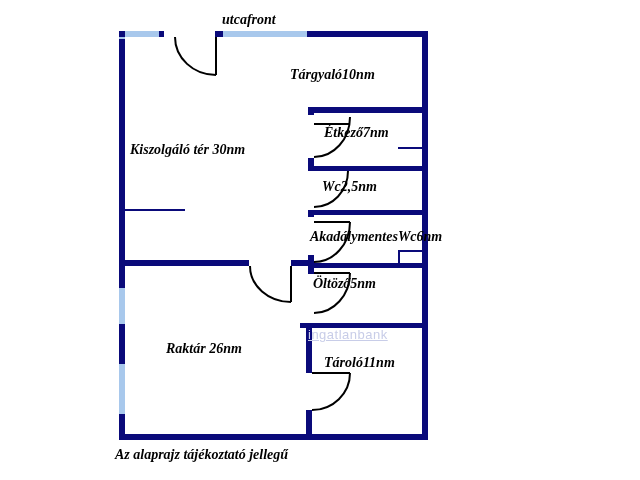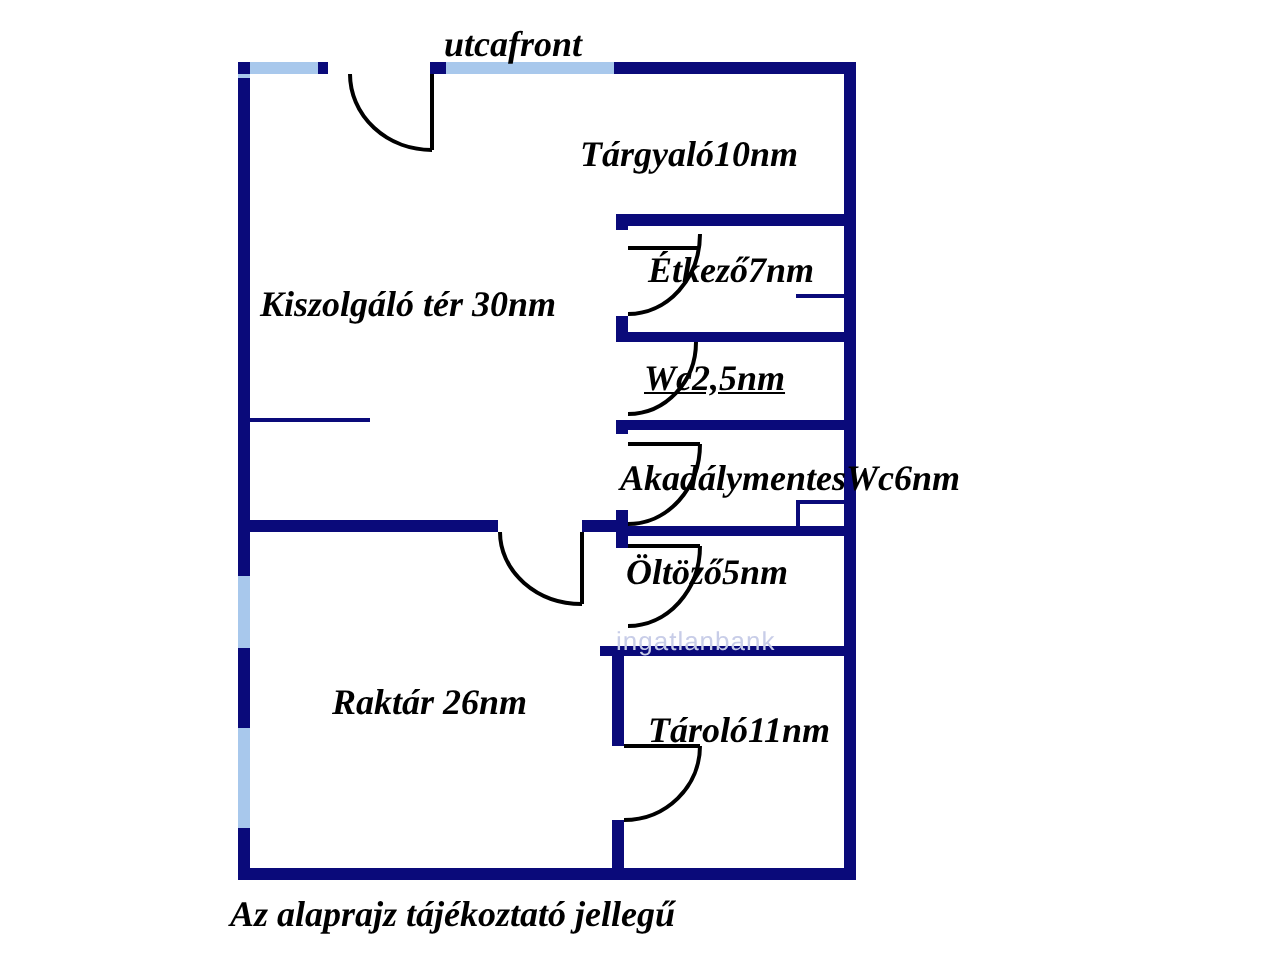--- a/index.html
+++ b/index.html
@@ -1,18 +1,18 @@
 <!DOCTYPE html>
 <html><head>
 <meta charset="utf-8">
 <style>
   html, body { margin:0; padding:0; background:#ffffff; }
   body { width:640px; height:480px; position:relative; overflow:hidden; font-family:"Liberation Serif", serif; }
   svg { position:absolute; left:0; top:0; }
-  .lbl { position:absolute; font-family:"Liberation Serif", serif; font-style:italic; font-weight:bold; color:#000; font-size:18px; white-space:nowrap; line-height:1; }
+  .lbl { position:absolute; font-family:"Liberation Serif", serif; font-style:italic; font-weight:bold; color:#000; font-size:14px; white-space:nowrap; line-height:1; }
   .wm { position:absolute; font-family:"Liberation Sans", sans-serif; font-size:13px; color:#c8cde8; letter-spacing:0.5px; white-space:nowrap; }
 </style>
 </head>
 <body>
 
 <svg width="640" height="480" viewBox="0 0 640 480">
   <g fill="#0a0a7a">
 
     <rect x="119" y="31" width="45" height="6"></rect>
     <rect x="306" y="31" width="122" height="6"></rect>
@@ -77,19 +77,19 @@
 
     <line x1="312" y1="373" x2="350" y2="373"></line>
     <path d="M312 410 A38 37 0 0 0 350 373"></path>
   </g>
 </svg>
 
 <div class="lbl" style="left:222px; top:13px;">utcafront</div>
 <div class="lbl" style="left:290px; top:68px;text-align:right;">Tárgyaló10nm</div>
 <div class="lbl" style="left:130px; top:143px;">Kiszolgáló tér 30nm</div>
 <div class="lbl" style="left:324px; top:126px;">Étkező7nm</div>
-<div class="lbl" style="left:322px; top:180px;text-decoration:underline;">Wc2,5nm</div>
+<div class="lbl" style="left:322px; top:180px;">Wc2,5nm</div>
 <div class="lbl" style="left:310px; top:230px;">AkadálymentesWc6nm</div>
 <div class="lbl" style="left:313px; top:277px;">Öltöző5nm</div>
-<div class="wm" style="left:308px; top:313px;">ingatlanbank</div>
+<div class="wm" style="left:308px; top:327px;text-decoration:underline;">ingatlanbank</div>
 <div class="lbl" style="left:130px; top:342px;margin-left:36px;">Raktár 26nm</div>
 <div class="lbl" style="left:324px; top:356px;">Tároló11nm</div>
 <div class="lbl" style="left:115px; top:448px;">Az alaprajz tájékoztató jellegű</div>
 
 </body></html>

